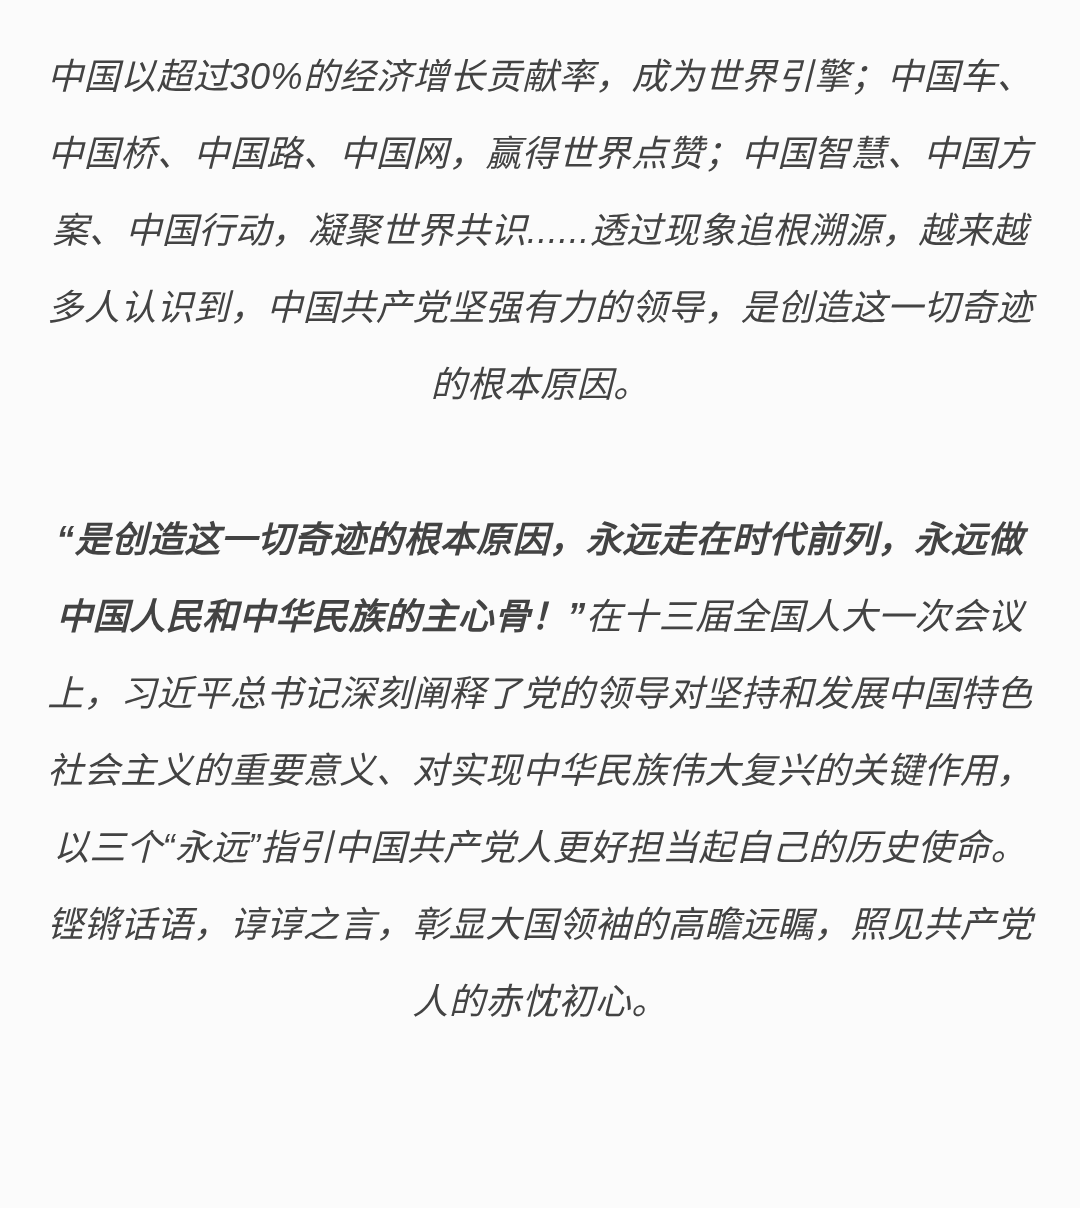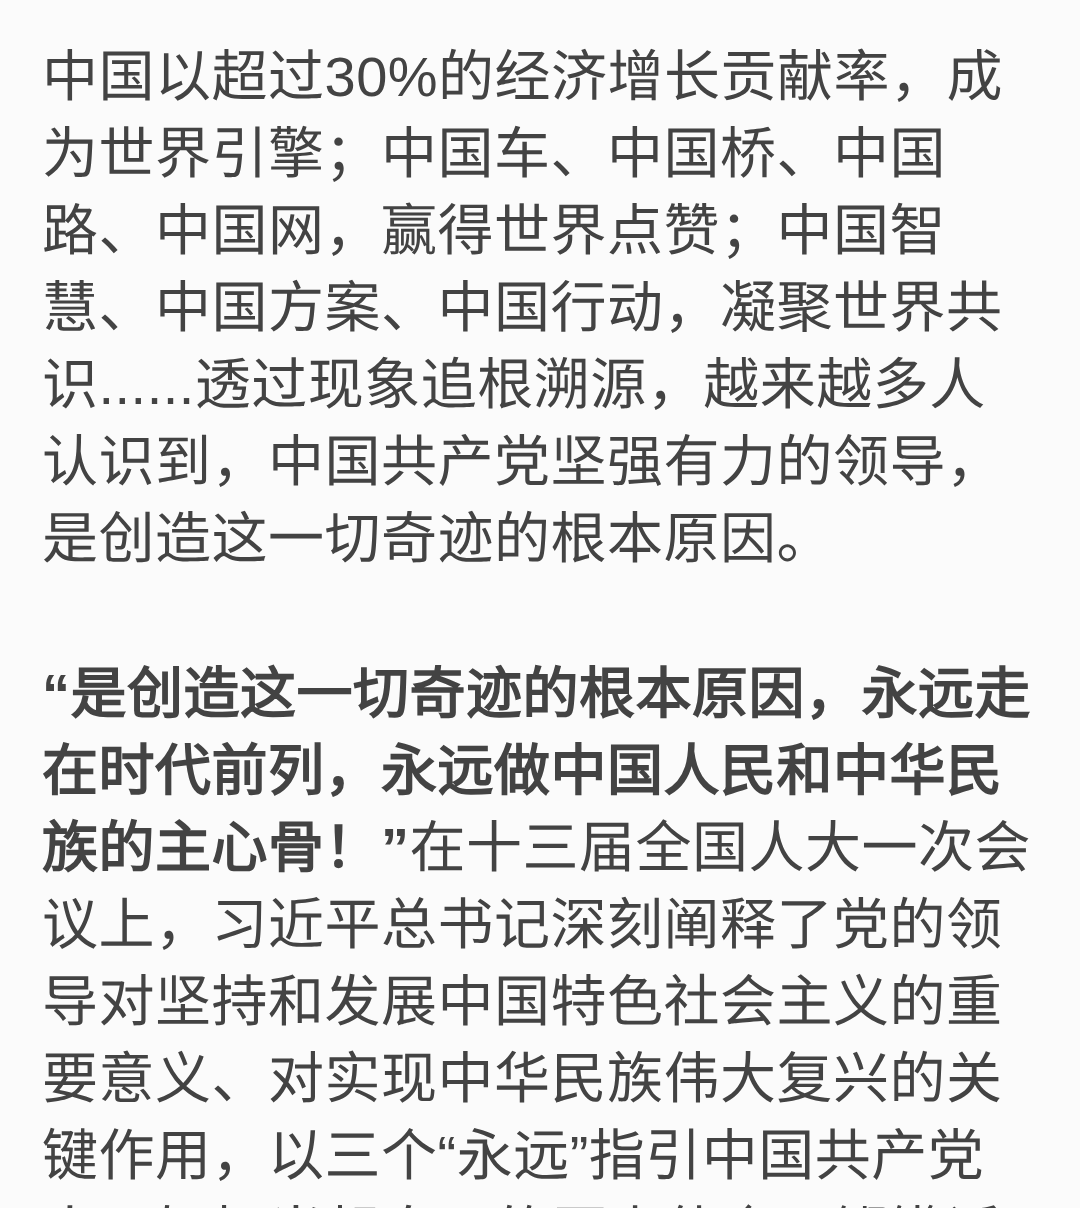--- a/index.html
+++ b/index.html
@@ -10,24 +10,25 @@
     width: 1080px;
     height: 1208px;
     overflow: hidden;
     font-family: "Liberation Sans", "DejaVu Sans", sans-serif;
   }
   .article {
     box-sizing: border-box;
     width: 1080px;
     height: 1208px;
     padding: 38px 42px 0 42px;
-    font-size: 56px;
+    font-size: 36px;
     line-height: 77px;
     letter-spacing: 0.5px;
-    text-align: left;
+    text-align: center;
+    font-style: italic;
   }
   .para {
     margin: 0 0 78px 0;
     word-break: normal;
     overflow-wrap: break-word;
   }
   .para:last-child {
     margin-bottom: 0;
   }
   .quote-bold {

